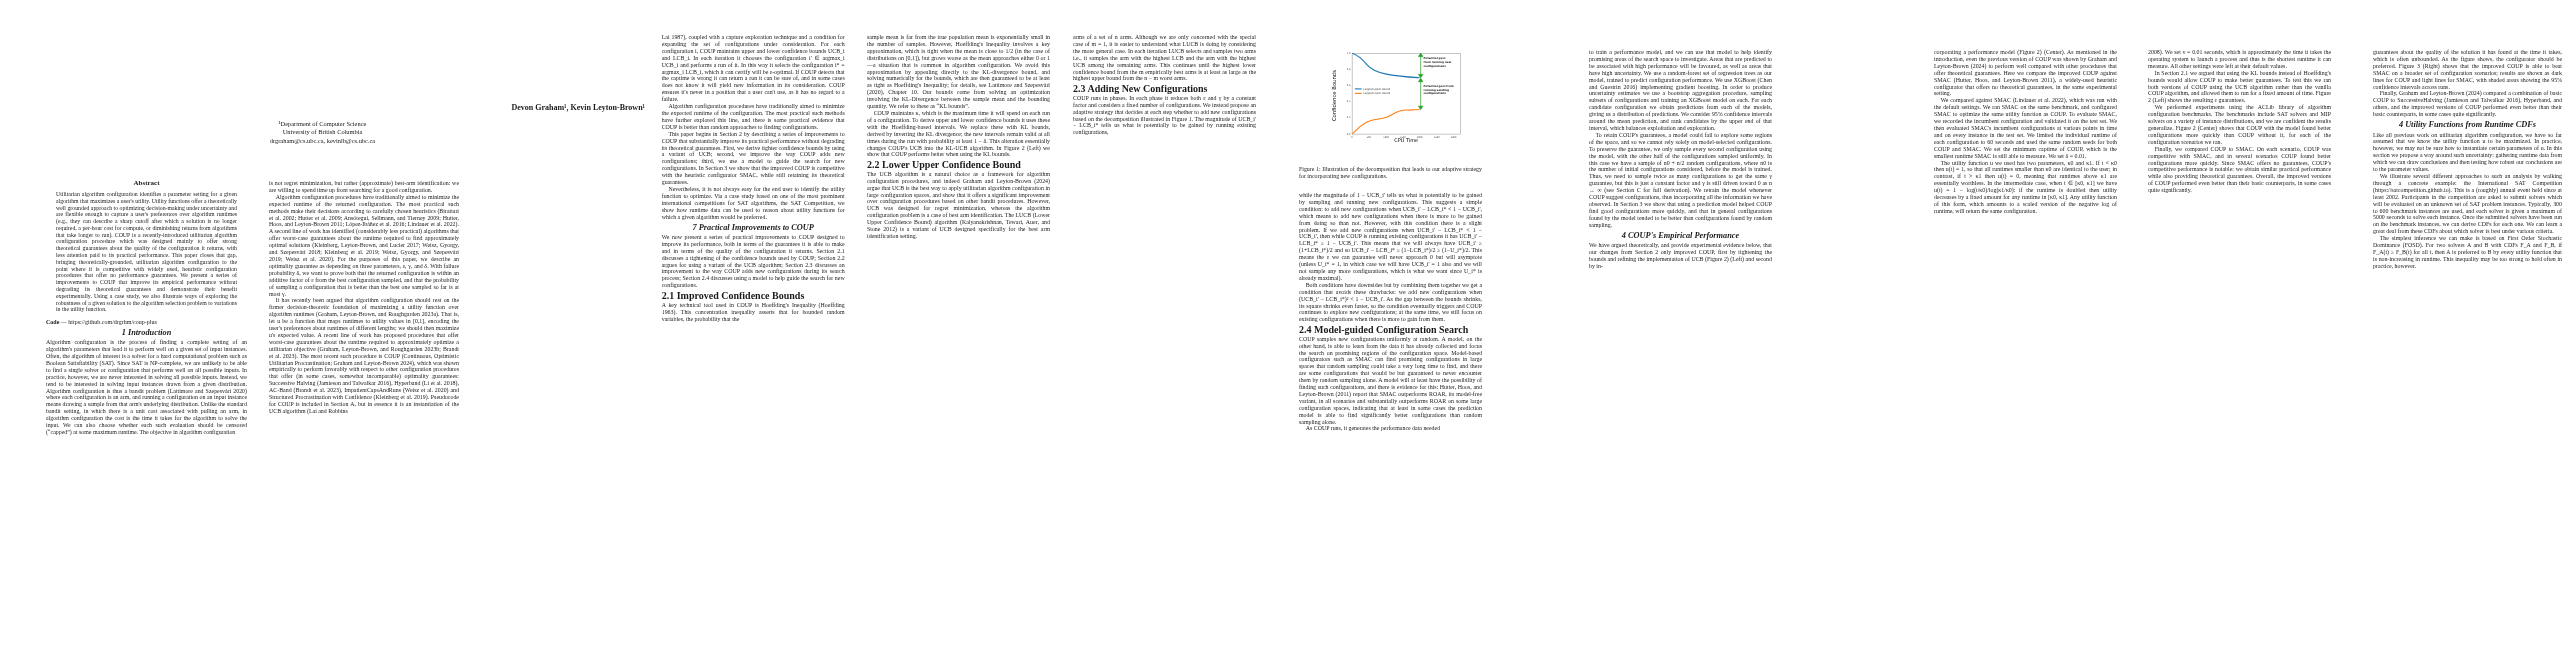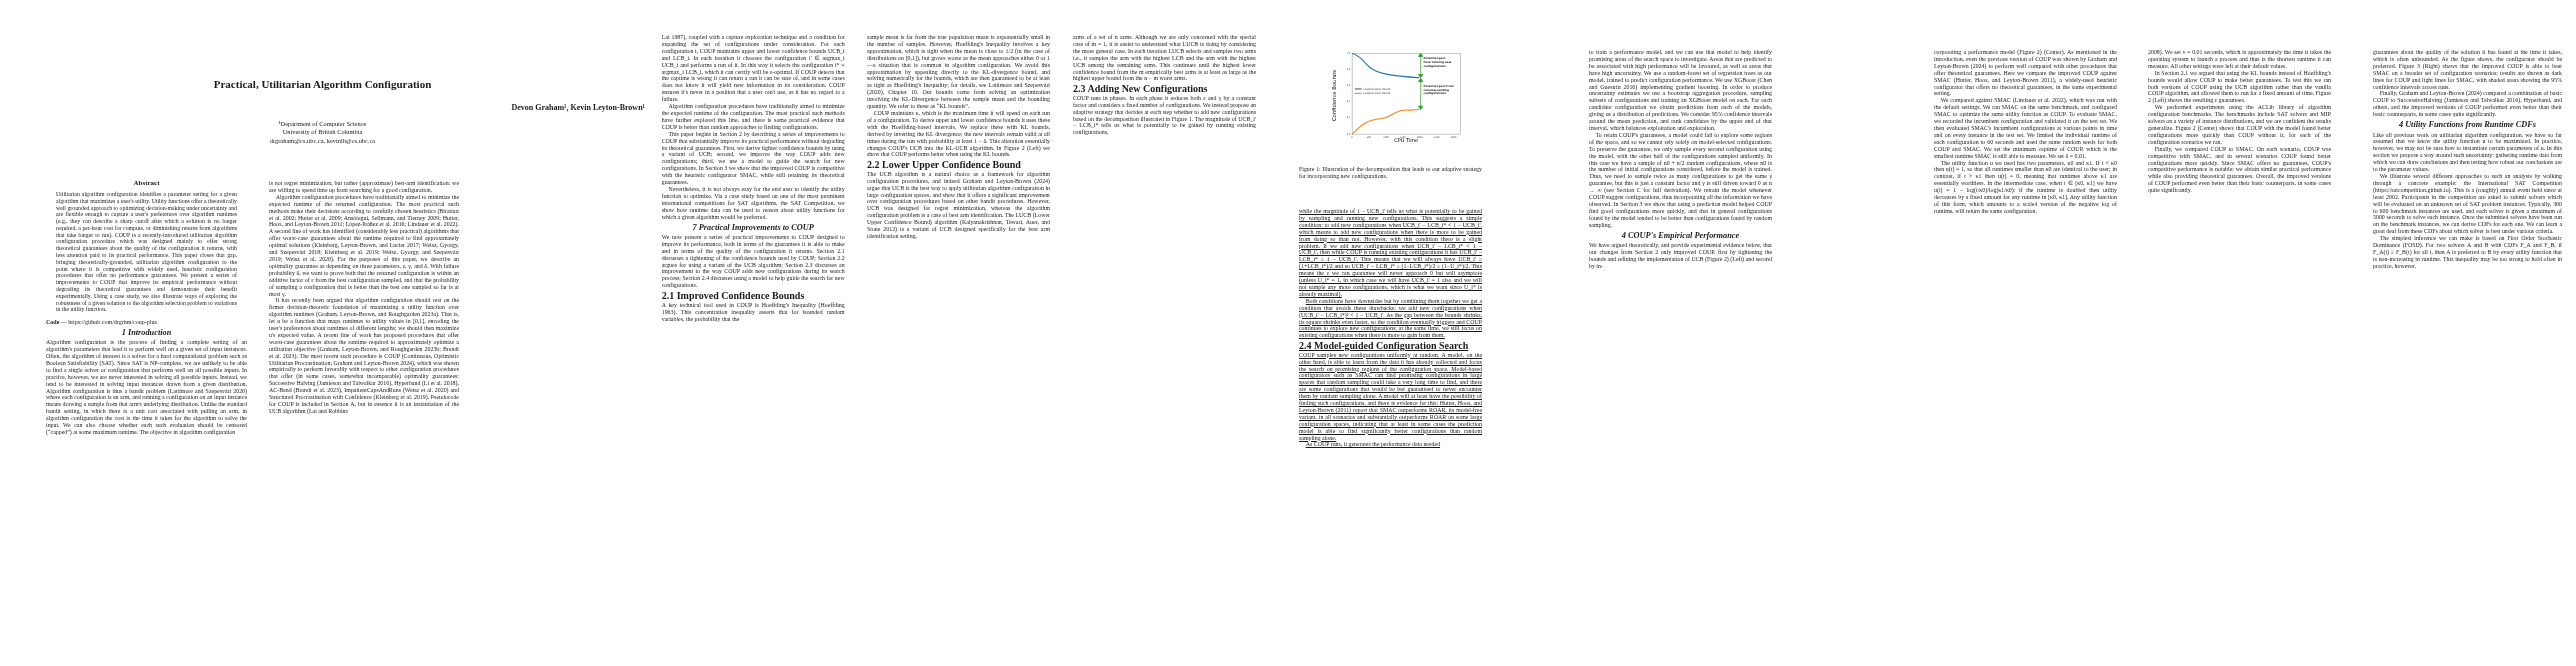--- a/index.html
+++ b/index.html
@@ -21,21 +21,20 @@
   .code-line { margin-top:5.6px; font-size:6px; }
   .figure { position:absolute; }
   .caption { font-size:5.9px; line-height:6.9px; text-align:justify; }
 </style>
 </head>
 <body>
 
 <div class="arxiv">arXiv:2510.14683v1  [cs.AI]  16 Oct 2025</div>
 
 <div class="page" style="left:0;width:645px;">
-  <div class="title">Practical, Utilitarian Algorithm Configuration</div>
   <div class="authors">Devon Graham¹, Kevin Leyton-Brown¹</div>
   <div class="affil">
     <div>¹Department of Computer Science</div>
     <div>University of British Columbia</div>
     <div>drgraham@cs.ubc.ca, kevinlb@cs.ubc.ca</div>
   </div>
 
   <div class="col" style="left:46px;top:180px;width:201px;">
     <div class="abs-title">Abstract</div>
     <div class="abstract">Utilitarian algorithm configuration identifies a parameter setting for a given algorithm that maximizes a user's utility. Utility functions offer a theoretically well grounded approach to optimizing decision-making under uncertainty and are flexible enough to capture a user's preferences over algorithm runtimes (e.g., they can describe a sharp cutoff after which a solution is no longer required, a per-hour cost for compute, or diminishing returns from algorithms that take longer to run). COUP is a recently-introduced utilitarian algorithm configuration procedure which was designed mainly to offer strong theoretical guarantees about the quality of the configuration it returns, with less attention paid to its practical performance. This paper closes that gap, bringing theoretically-grounded, utilitarian algorithm configuration to the point where it is competitive with widely used, heuristic configuration procedures that offer no performance guarantees. We present a series of improvements to COUP that improve its empirical performance without degrading its theoretical guarantees and demonstrate their benefit experimentally. Using a case study, we also illustrate ways of exploring the robustness of a given solution to the algorithm selection problem to variations in the utility function.</div>
@@ -124,21 +123,21 @@
           <tspan x="164" dy="0">Potential gain</tspan><tspan x="164" dy="6.5">from running new</tspan><tspan x="164" dy="6.5">configurations</tspan>
         </text>
         <text x="164" y="65">
           <tspan x="164" dy="0">Potential gain from</tspan><tspan x="164" dy="6.5">running existing</tspan><tspan x="164" dy="6.5">configurations</tspan>
         </text>
       </g>
     </svg>
   </div>
   <div class="caption" style="position:absolute;left:10px;top:166px;width:183px;">Figure 1: Illustration of the decomposition that leads to our adaptive strategy for incorporating new configurations.</div>
 
-  <div class="col" style="left:10px;top:208px;width:183px;text-decoration:underline;">
+  <div class="col" style="left:10px;top:192px;width:183px;">
     <p class="noindent">while the magnitude of 1 − UCB_i' tells us what is potentially to be gained by sampling and running new configurations. This suggests a simple condition: to add new configurations when UCB_i' − LCB_i* &lt; 1 − UCB_i', which means to add new configurations when there is more to be gained from doing so than not. However, with this condition there is a slight problem. If we add new configurations when UCB_i' − LCB_i* &lt; 1 − UCB_i', then while COUP is running existing configurations it has UCB_i' − LCB_i* ≥ 1 − UCB_i'. This means that we will always have UCB_i' ≥ (1+LCB_i*)/2 and so UCB_i' − LCB_i* ≥ (1−LCB_i*)/2 ≥ (1−U_i*)/2. This means the ε we can guarantee will never approach 0 but will asymptote (unless U_i* = 1, in which case we will have UCB_i' = 1 also and we will not sample any more configurations, which is what we want since U_i* is already maximal).</p>
     <p>Both conditions have downsides but by combining them together we get a condition that avoids these drawbacks: we add new configurations when (UCB_i' − LCB_i*)² &lt; 1 − UCB_i'. As the gap between the bounds shrinks, its square shrinks even faster, so the condition eventually triggers and COUP continues to explore new configurations; at the same time, we still focus on existing configurations when there is more to gain from them.</p>
     <div class="h-sub">2.4   Model-guided Configuration Search</div>
     <p class="noindent">COUP samples new configurations uniformly at random. A model, on the other hand, is able to learn from the data it has already collected and focus the search on promising regions of the configuration space. Model-based configurators such as SMAC can find promising configurations in large spaces that random sampling could take a very long time to find, and there are some configurations that would be but guaranteed to never encounter them by random sampling alone. A model will at least have the possibility of finding such configurations, and there is evidence for this: Hutter, Hoos, and Leyton-Brown (2011) report that SMAC outperforms ROAR, its model-free variant, in all scenarios and substantially outperforms ROAR on some large configuration spaces, indicating that at least in some cases the prediction model is able to find significantly better configurations than random sampling alone.</p>
     <p>As COUP runs, it generates the performance data needed</p>
   </div>
 
   <div class="col" style="left:300px;top:49px;width:183px;">
     <p class="noindent">to train a performance model, and we can use that model to help identify promising areas of the search space to investigate. Areas that are predicted to be associated with high performance will be favoured, as well as areas that have high uncertainty. We use a random-forest set of regression trees as our model, trained to predict configuration performance. We use XGBoost (Chen and Guestrin 2016) implementing gradient boosting. In order to produce uncertainty estimates we use a bootstrap aggregation procedure, sampling subsets of configurations and training an XGBoost model on each. For each candidate configuration we obtain predictions from each of the models, giving us a distribution of predictions. We consider 95% confidence intervals around the mean prediction, and rank candidates by the upper end of that interval, which balances exploitation and exploration.</p>
     <p>To retain COUP's guarantees, a model could fail to explore some regions of the space, and so we cannot rely solely on model-selected configurations. To preserve the guarantee, we only sample every second configuration using the model, with the other half of the configurations sampled uniformly. In this case we have a sample of n0 + n/2 random configurations, where n0 is the number of initial configurations considered, before the model is trained. Thus, we need to sample twice as many configurations to get the same γ guarantee, but this is just a constant factor and γ is still driven toward 0 as n → ∞ (see Section C for full derivation). We retrain the model whenever COUP suggest configurations, thus incorporating all the information we have observed. In Section 3 we show that using a prediction model helped COUP find good configurations more quickly, and that in general configurations found by the model tended to be better than configurations found by random sampling.</p>

